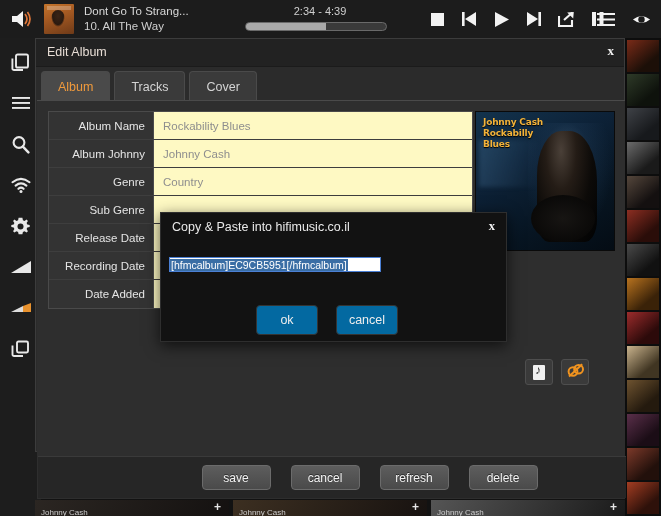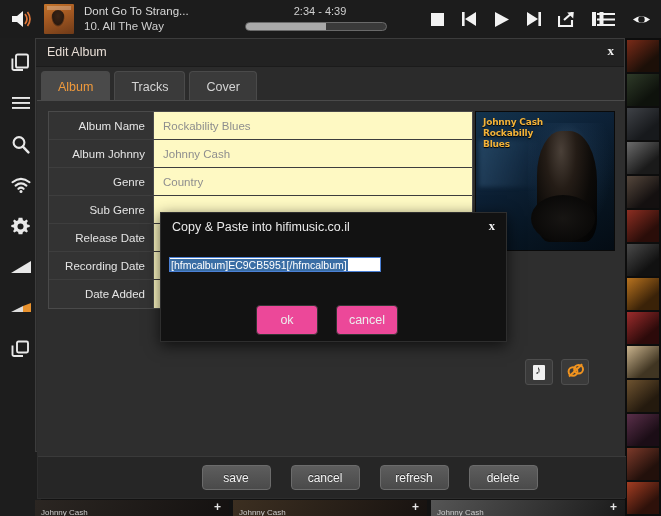--- a/index.html
+++ b/index.html
@@ -121,21 +121,21 @@
     background: #121212; border: 1px solid #2e2e2e; box-shadow: 0 4px 14px rgba(0,0,0,0.65); }
   .modal-title { position: absolute; left: 11px; top: 7px; color: #e9e9e9; font-size: 12.5px; }
   .modal-close { position: absolute; right: 11px; top: 6px; color: #f4f4f4; font-size: 12.5px;
     font-weight: bold; cursor: pointer; font-family: "Liberation Serif", serif; }
   .modal-input { position: absolute; left: 8px; top: 44px; width: 212px; height: 15px;
     background: #ffffff; border: 1px solid #4a7fd4; font-size: 10.5px;
     display: flex; align-items: center; overflow: hidden; cursor: text; }
   .modal-input .sel { background: #3a6ea5; color: #ffffff; padding: 0 1px;
     font-family: "Liberation Sans", sans-serif; white-space: nowrap; }
   .modal-btns { position: absolute; left: 95px; top: 92px; display: flex; gap: 18px; }
-  .mbtn { width: 62px; height: 30px; border-radius: 4px; background: #ec4899;
+  .mbtn { width: 62px; height: 30px; border-radius: 4px; background: #0369a1;
     border: 1px solid #343434; color: #ededed; font-size: 12.5px;
     display: flex; align-items: center; justify-content: center; cursor: pointer; }
 
   
   .bottomrow { position: absolute; left: 35px; bottom: 0; width: 590px; height: 16px;
     display: flex; gap: 4px; overflow: hidden; }
   .bcard { flex: 1; height: 16px; position: relative; overflow: hidden; }
   .bcard .plus { position: absolute; right: 8px; top: 1px; color: #e6e6e6; font-size: 12px;
     font-weight: bold; line-height: 12px; }
   .bcard .bname { position: absolute; left: 6px; bottom: -1px; color: #cfcfcf; font-size: 8px; }

